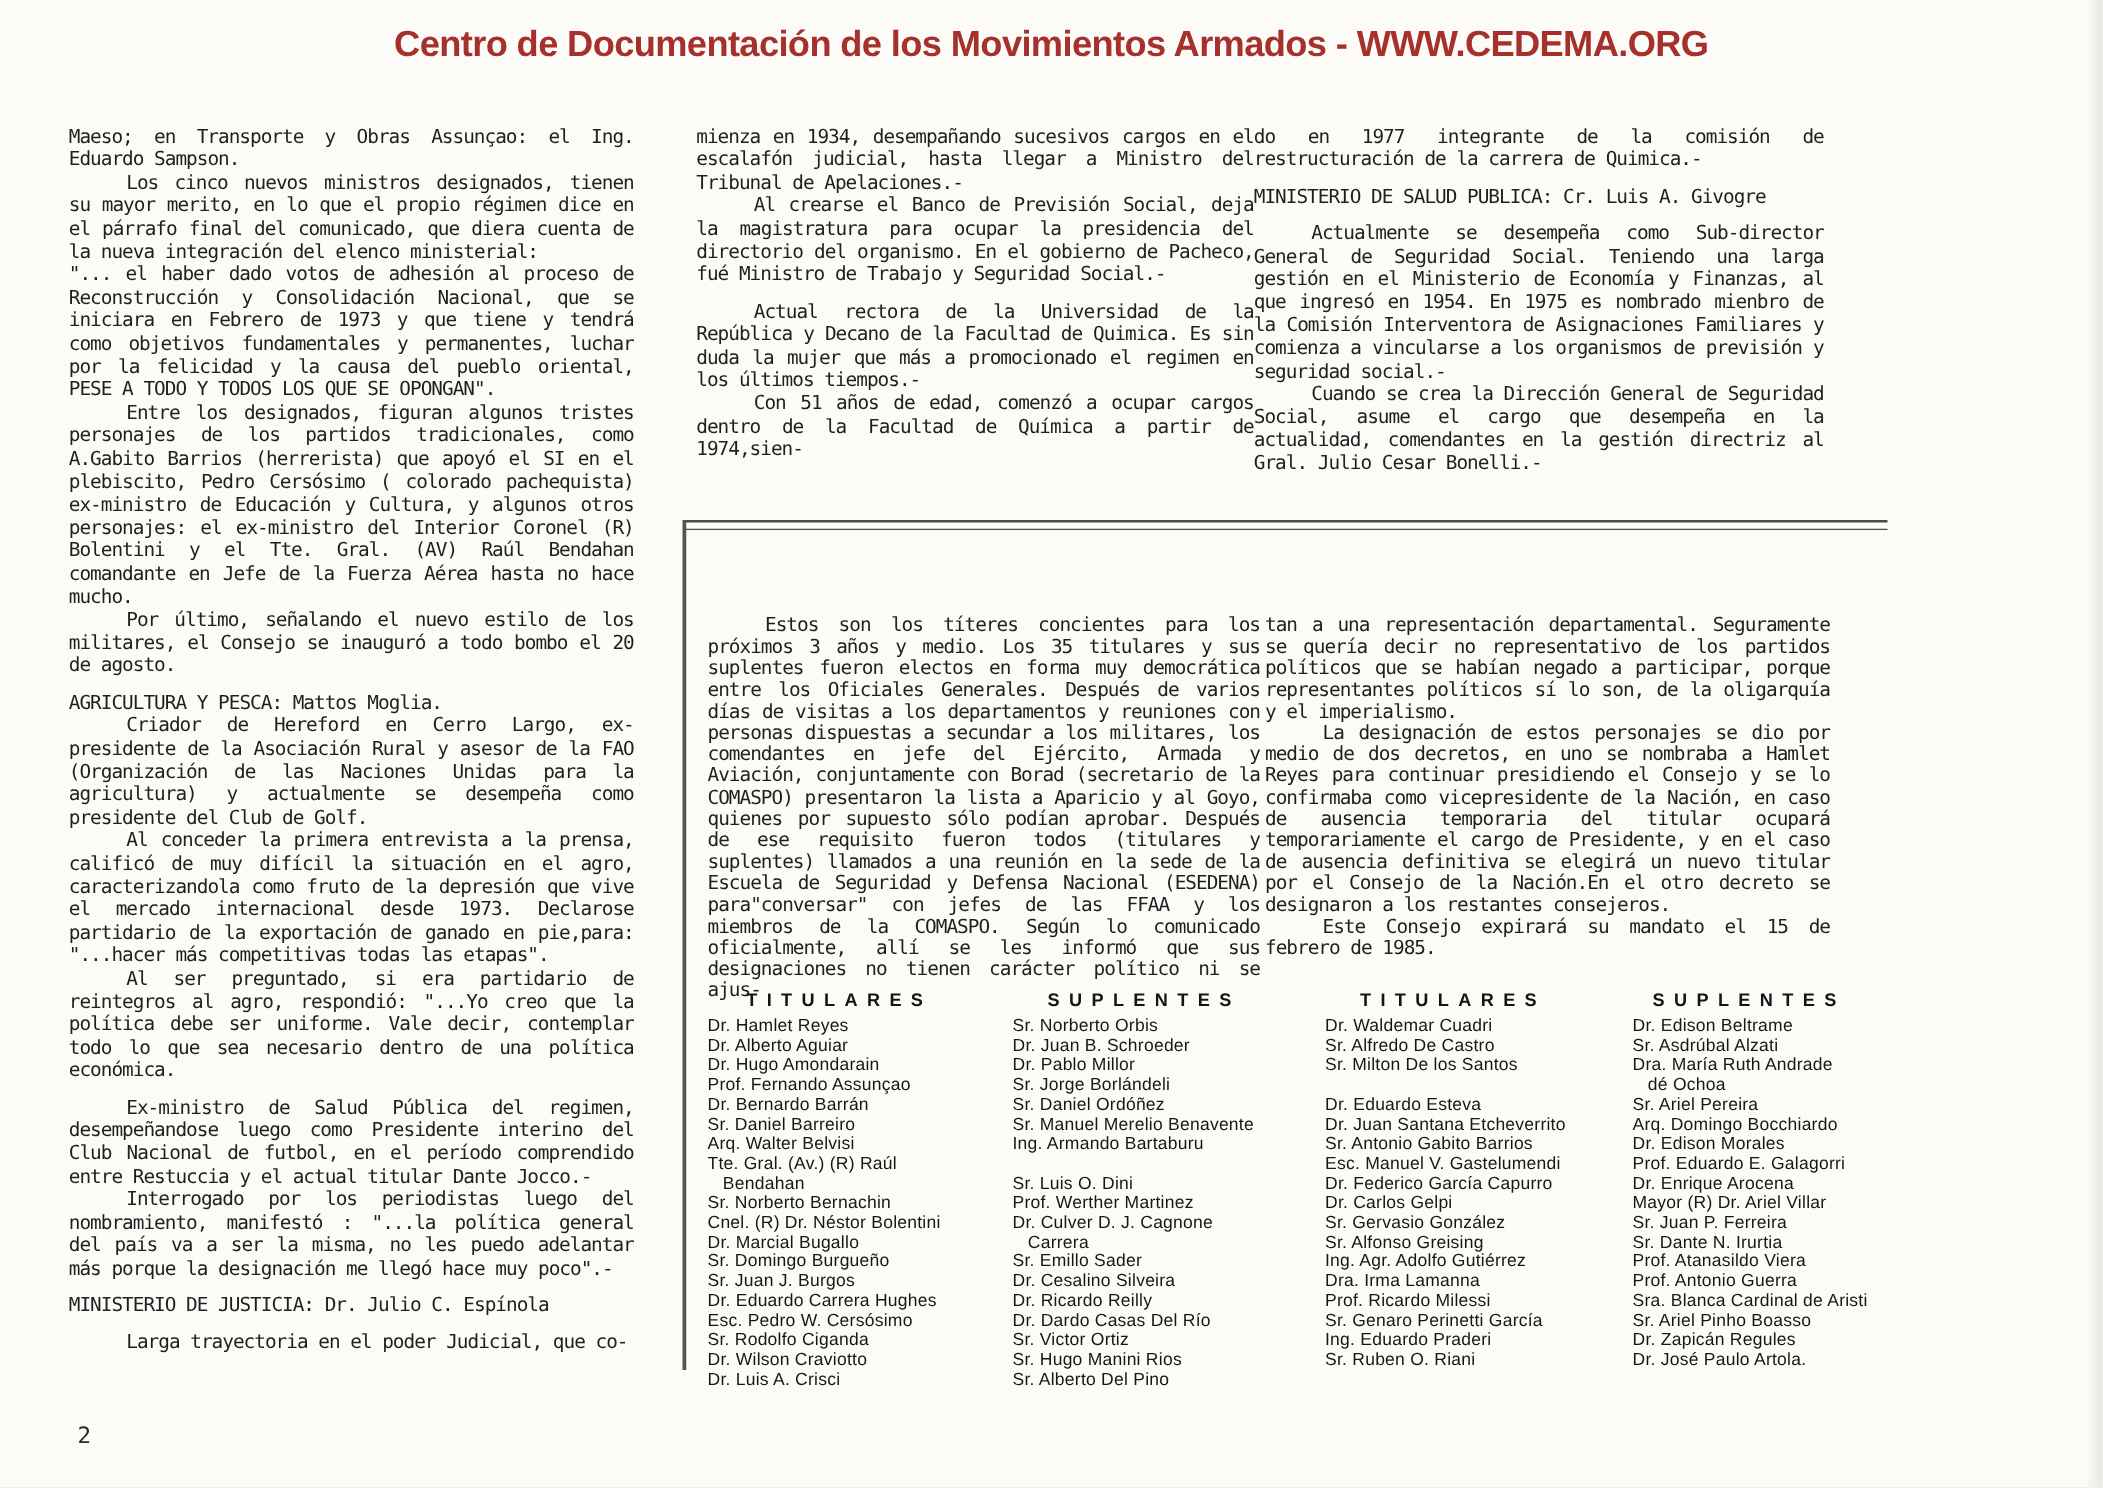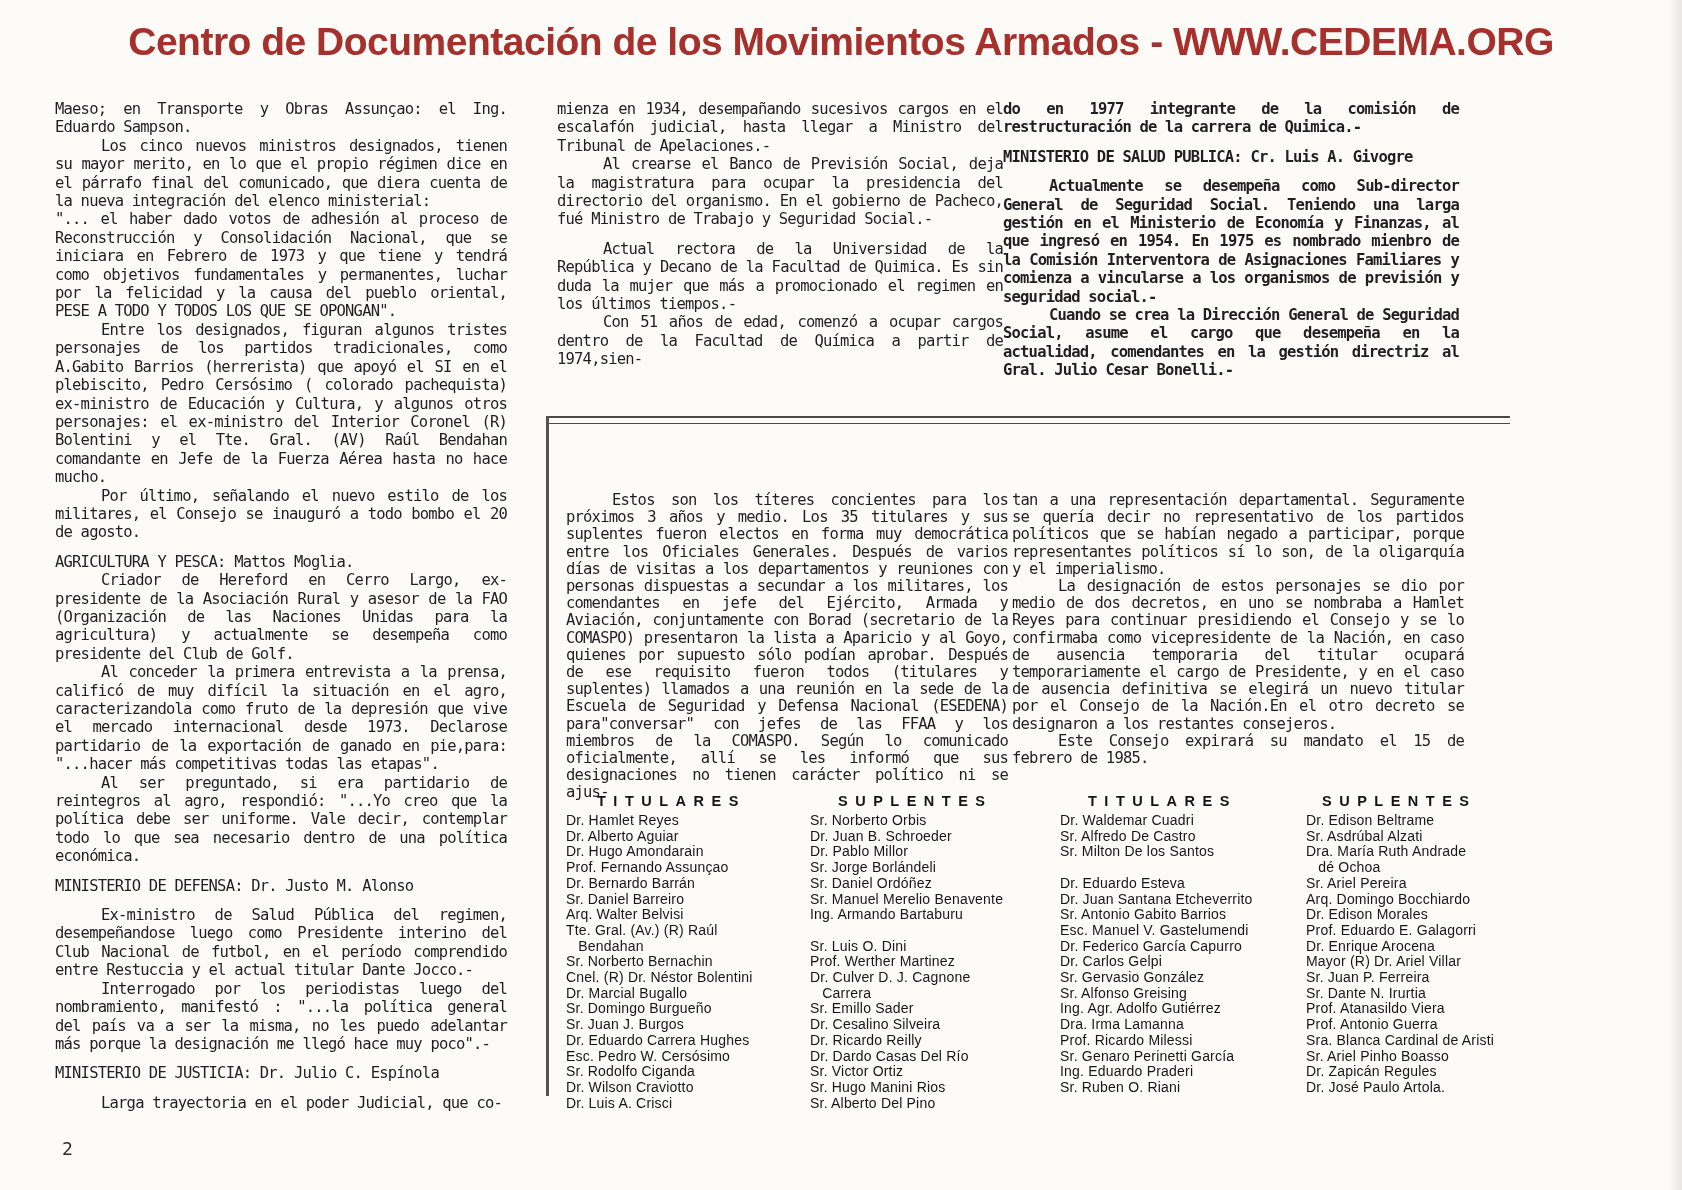--- a/index.html
+++ b/index.html
@@ -1,31 +1,31 @@
 <!DOCTYPE html>
 <html><head>
 <meta charset="utf-8">
 <style>
   html,body{margin:0;padding:0;background:#e8e6e2;}
   .page{position:relative;width:1682px;height:1190px;background:#fcfbf8;overflow:hidden;
         font-family:"DejaVu Sans Mono",monospace;color:#1f1f1f;}
   .page::after{content:"";position:absolute;right:0;top:0;width:14px;height:100%;
         background:linear-gradient(to right,rgba(0,0,0,0),rgba(0,0,0,0.08));pointer-events:none;}
   .masthead{position:absolute;top:20px;left:0;width:100%;text-align:center;
-        font-family:"Liberation Sans",sans-serif;font-weight:bold;font-size:39px;
+        font-family:"Liberation Sans",sans-serif;font-weight:bold;font-size:29px;
         color:#a6302c;letter-spacing:-0.5px;}
   .tw-col{position:absolute;font-size:15.5px;line-height:18.4px;letter-spacing:-0.8px;
         text-align:justify;}
   .tw-col .para{margin:0;}
   .tw-col .para.indent{text-indent:46px;}
   .tw-col .para.gap{margin-top:11px;}
   .tw-col .para.heading{text-align:left;}
   #col-left{left:55px;top:100px;width:452px;}
   #col-mid{left:557px;top:100px;width:446px;}
-  #col-right{left:1003px;top:100px;width:456px;font-weight:bold;}
+  #col-right{left:1003px;top:100px;width:456px;}
   .box-rule{position:absolute;left:547px;top:416px;width:963px;height:5px;
         border-top:2.5px solid #4a4a48;border-bottom:1.5px solid #4a4a48;}
   .box-vline{position:absolute;left:546px;top:416px;width:2.5px;height:680px;background:#55534f;}
   .box-title{position:absolute;left:557px;top:434px;width:953px;text-align:center;
         font-family:"DejaVu Sans Mono",monospace;font-weight:bold;font-size:23px;
         letter-spacing:2px;word-spacing:10px;color:#1b1b1b;}
   #box-left{left:566px;top:492px;width:442px;}
   #box-right{left:1012px;top:492px;width:452px;}
   .box-text{line-height:17.2px;}
   .tbl-header{position:absolute;font-family:"Liberation Sans",sans-serif;font-weight:bold;
@@ -52,21 +52,20 @@
   <div id="col-left" class="tw-col">
       <div class="para">Maeso; en Transporte y Obras Assunçao: el Ing. Eduardo Sampson.</div>
       <div class="para indent">Los cinco nuevos ministros designados, tienen su mayor merito, en lo que el propio régimen dice en el párrafo final del comunicado, que diera cuenta de la nueva integración del elenco ministerial:</div>
       <div class="para">"... el haber dado votos de adhesión al proceso de Reconstrucción y Consolidación Nacional, que se iniciara en Febrero de 1973 y que tiene y tendrá como objetivos fundamentales y permanentes, luchar por la felicidad y la causa del pueblo oriental, PESE A TODO Y TODOS LOS QUE SE OPONGAN".</div>
       <div class="para indent">Entre los designados, figuran algunos tristes personajes de los partidos tradicionales, como A.Gabito Barrios (herrerista) que apoyó el SI en el plebiscito, Pedro Cersósimo ( colorado pachequista) ex-ministro de Educación y Cultura, y algunos otros personajes: el ex-ministro del Interior Coronel (R) Bolentini y el Tte. Gral. (AV) Raúl Bendahan comandante en Jefe de la Fuerza Aérea hasta no hace mucho.</div>
       <div class="para indent">Por último, señalando el nuevo estilo de los militares, el Consejo se inauguró a todo bombo el 20 de agosto.</div>
       <div class="para gap heading">AGRICULTURA Y PESCA: Mattos Moglia.</div>
       <div class="para indent">Criador de Hereford en Cerro Largo, ex-presidente de la Asociación Rural y asesor de la FAO (Organización de las Naciones Unidas para la agricultura) y actualmente se desempeña como presidente del Club de Golf.</div>
       <div class="para indent">Al conceder la primera entrevista a la prensa, calificó de muy difícil la situación en el agro, caracterizandola como fruto de la depresión que vive el mercado internacional desde 1973. Declarose partidario de la exportación de ganado en pie,para: "...hacer más competitivas todas las etapas".</div>
       <div class="para indent">Al ser preguntado, si era partidario de reintegros al agro, respondió: "...Yo creo que la política debe ser uniforme. Vale decir, contemplar todo lo que sea necesario dentro de una política económica.</div>
-      <div class="para gap heading">MINISTERIO DE DEFENSA: Dr. Justo M. Alonso</div>
       <div class="para indent gap">Ex-ministro de Salud Pública del regimen, desempeñandose luego como Presidente interino del Club Nacional de futbol, en el período comprendido entre Restuccia y el actual titular Dante Jocco.-</div>
       <div class="para indent">Interrogado por los periodistas luego del nombramiento, manifestó : "...la política general del país va a ser la misma, no les puedo adelantar más porque la designación me llegó hace muy poco".-</div>
       <div class="para gap heading">MINISTERIO DE JUSTICIA: Dr. Julio C. Espínola</div>
       <div class="para indent gap">Larga trayectoria en el poder Judicial, que co-</div>
     </div>
 
   <div id="col-mid" class="tw-col">
       <div class="para">mienza en 1934, desempañando sucesivos cargos en el escalafón judicial, hasta llegar a Ministro del Tribunal de Apelaciones.-</div>
       <div class="para indent">Al crearse el Banco de Previsión Social, deja la magistratura para ocupar la presidencia del directorio del organismo. En el gobierno de Pacheco, fué Ministro de Trabajo y Seguridad Social.-</div>
       <div class="para indent gap">Actual rectora de la Universidad de la República y Decano de la Facultad de Quimica. Es sin duda la mujer que más a promocionado el regimen en los últimos tiempos.-</div>

